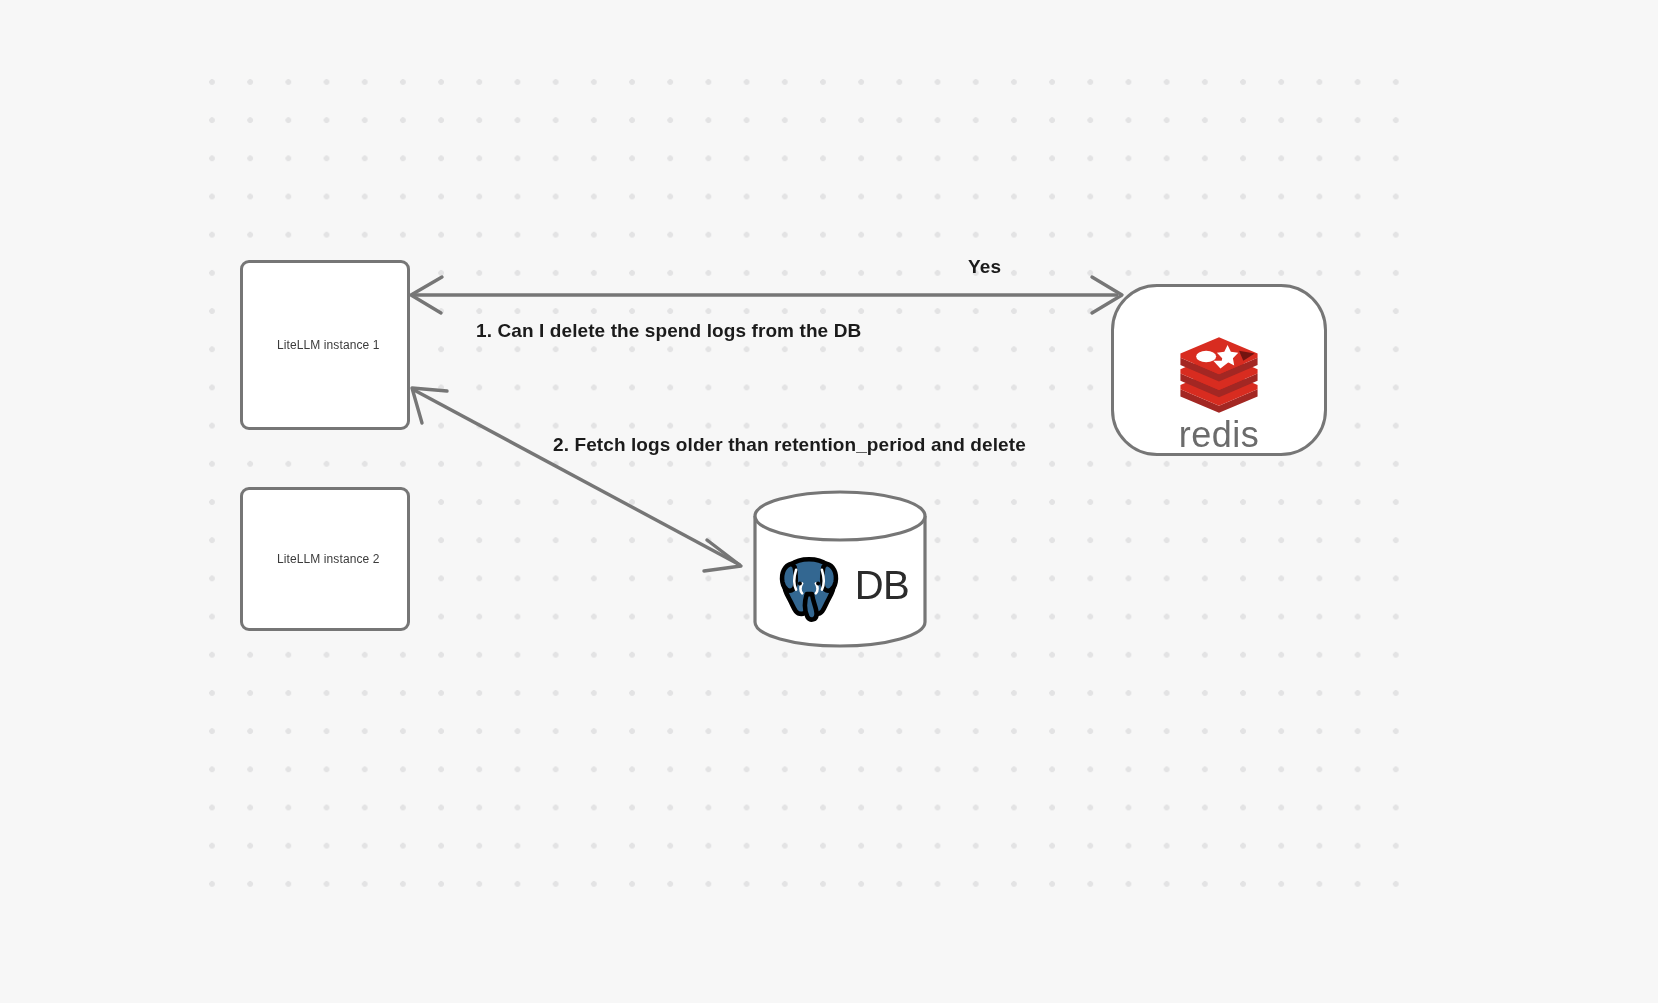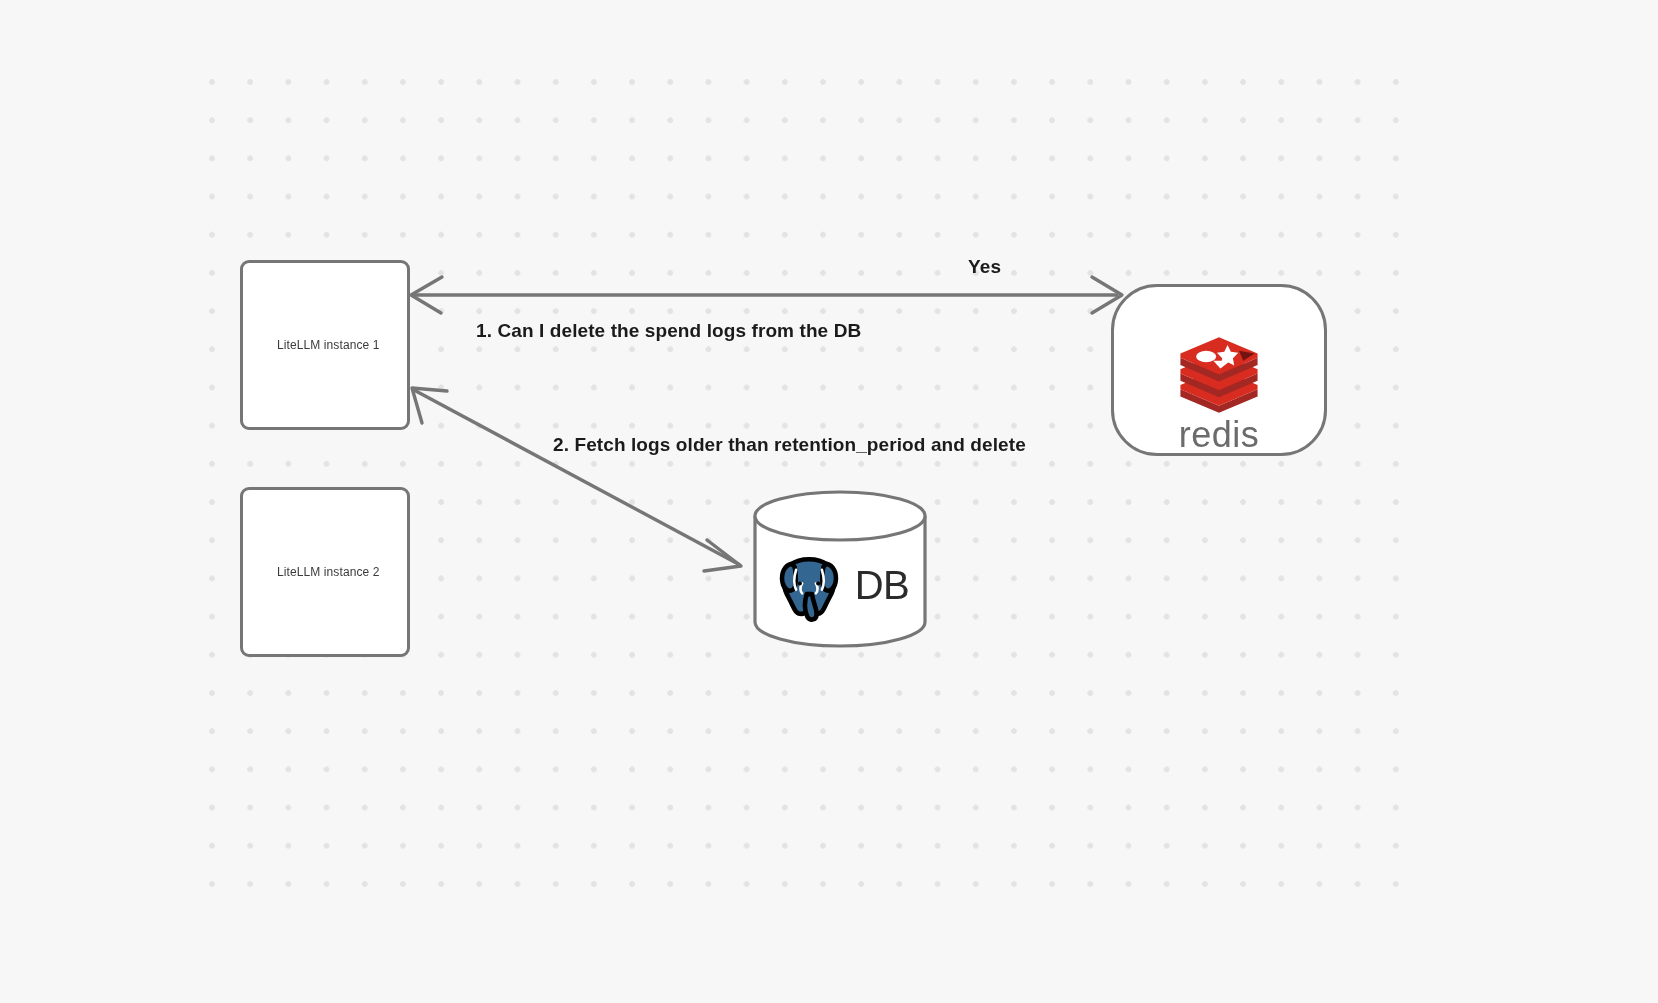--- a/index.html
+++ b/index.html
@@ -46,21 +46,21 @@
     justify-content: flex-start;
   }
   .node-box .node-label {
     font-size: 12px;
     color: #3b3b3b;
     padding-left: 34px;
     letter-spacing: 0.1px;
     white-space: nowrap;
   }
   #node-instance-1 { left: 240px; top: 260px; width: 170px; height: 170px; }
-  #node-instance-2 { left: 240px; top: 487px; width: 170px; height: 170px; }
+  #node-instance-2 { left: 240px; top: 487px; width: 170px; height: 144px; }
   #node-instance-3 { left: 240px; top: 713px; width: 170px; height: 170px; }
 
   
   #node-redis {
     position: absolute;
     left: 1111px;
     top: 260px;
     width: 216px;
     height: 172px;
     background: #ffffff;

